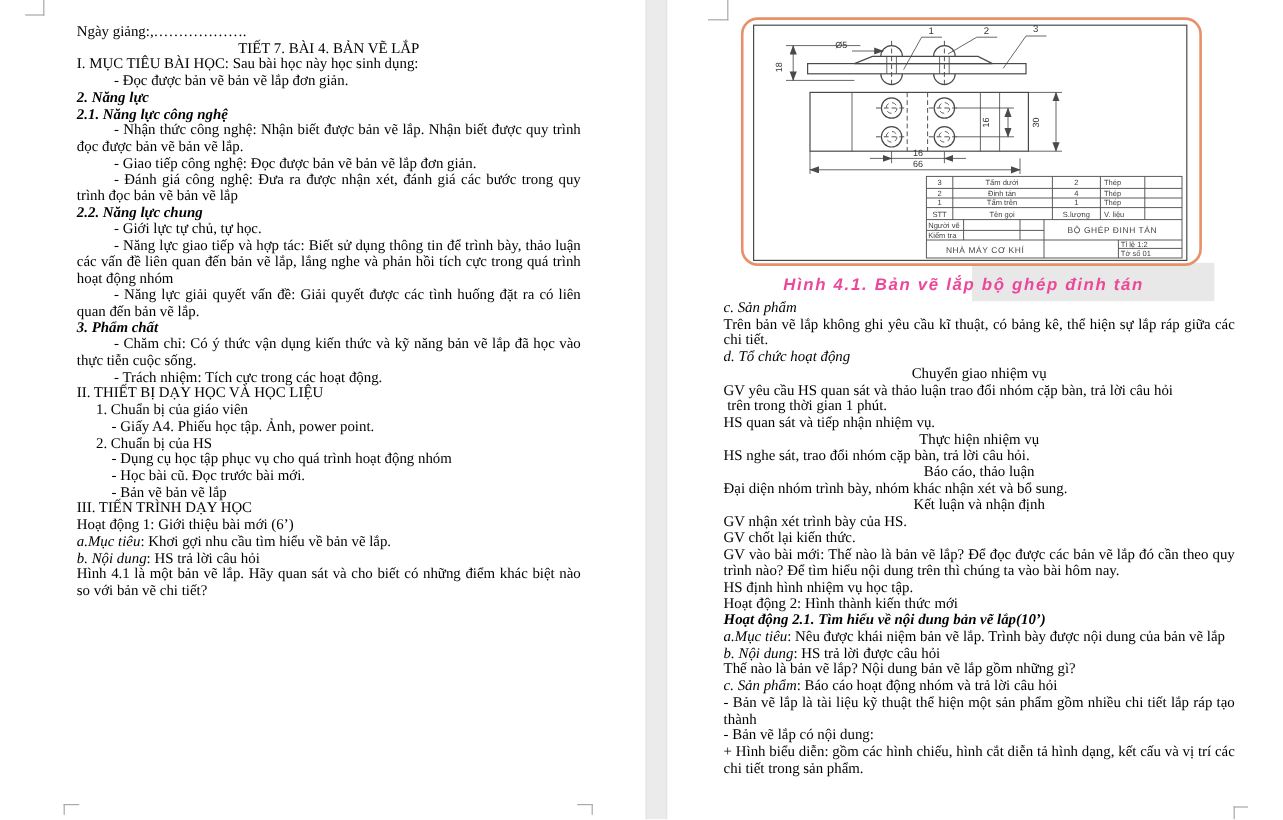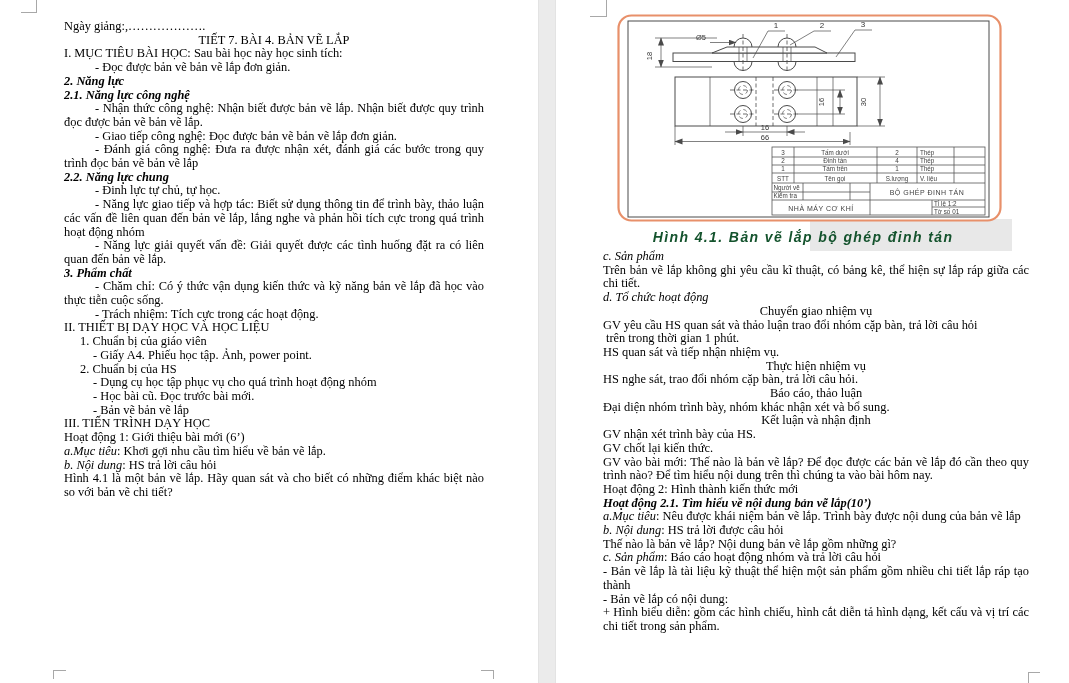--- a/index.html
+++ b/index.html
@@ -27,21 +27,21 @@
   .ti31{text-indent:31px;}
   .ti29{text-indent:29px;}
   .ti16{text-indent:16px;}
   .sp3{padding-left:3px;}
 
   
   .fig-gray{position:absolute;left:810px;top:219px;width:202px;height:32px;background:#e8e8e8;}
   #figure-svg{position:absolute;left:617px;top:14px;}
   .caption{position:absolute;left:603px;top:229px;width:400px;text-align:center;
            font-family:"Liberation Sans",sans-serif;font-weight:bold;font-style:italic;
-           font-size:14px;letter-spacing:1.4px;color:#14532d;}
+           font-size:14px;letter-spacing:1.4px;color:#ec4899;}
 
   
   .ln{stroke:#4a4a4a;stroke-width:1;fill:none;}
   .lnthin{stroke:#4a4a4a;stroke-width:0.7;fill:none;}
   .dash{stroke:#4a4a4a;stroke-width:0.8;fill:none;stroke-dasharray:4,2.5;}
   .fillw{fill:#ffffff;}
   .tb{stroke:#555;stroke-width:0.8;fill:none;}
   .dimtxt{font-family:"Liberation Sans",sans-serif;font-size:7.5px;fill:#333;}
   .lbltxt{font-family:"Liberation Sans",sans-serif;font-size:8px;fill:#333;}
   .tbtxt{font-family:"Liberation Sans",sans-serif;font-size:6.3px;fill:#3f3f3f;}
@@ -55,29 +55,29 @@
   <div class="gutter"></div>
   <div class="crop tl1"></div>
   <div class="crop tl2"></div>
   <div class="crop bl1"></div>
   <div class="crop br1"></div>
   <div class="crop br2"></div>
 
   <div class="col col-left">
     <p>Ngày giảng:,……………….</p>
     <p class="c b">TIẾT 7. BÀI 4. BẢN VẼ LẮP</p>
-    <p><span class="b">I. MỤC TIÊU BÀI HỌC:</span><span>  Sau bài học này học sinh tích:</span></p>
+    <p><span class="b">I. MỤC TIÊU BÀI HỌC:</span><span>  Sau bài học này học sinh dụng:</span></p>
     <p class="ti31">- Đọc được bản vẽ bản vẽ lắp đơn giản.</p>
     <p class="bi">2. Năng lực</p>
     <p class="bi">2.1. Năng lực công nghệ</p>
     <p class="ti31">- Nhận thức công nghệ: Nhận biết được bản vẽ lắp. Nhận biết được quy trình đọc được bản vẽ bản vẽ lắp.</p>
     <p class="ti31">- Giao tiếp công nghệ: Đọc được bản vẽ bản vẽ lắp đơn giản.</p>
     <p class="ti31">- Đánh giá công nghệ: Đưa ra được nhận xét, đánh giá các bước trong quy trình đọc bản vẽ bản vẽ lắp</p>
     <p class="bi">2.2. Năng lực chung</p>
-    <p class="ti31">- Đinh lực tự chủ, tự học.</p>
+    <p class="ti31">- Giới lực tự chủ, tự học.</p>
     <p class="ti31">- Năng lực giao tiếp và hợp tác: Biết sử dụng thông tin để trình bày, thảo luận các vấn đề liên quan đến bản vẽ lắp, lắng nghe và phản hồi tích cực trong quá trình hoạt động nhóm</p>
     <p class="ti31">- Năng lực giải quyết vấn đề: Giải quyết được các tình huống đặt ra có liên quan đến bản vẽ lắp.</p>
     <p class="bi">3. Phẩm chất</p>
     <p class="ti31">- Chăm chỉ: Có ý thức vận dụng kiến thức và kỹ năng bản vẽ lắp đã học vào thực tiễn cuộc sống.</p>
     <p class="ti31">- Trách nhiệm: Tích cực trong các hoạt động.</p>
     <p class="b">II. THIẾT BỊ DẠY HỌC VÀ HỌC LIỆU</p>
     <p class="b ti16">1. Chuẩn bị của giáo viên</p>
     <p class="ti29">- Giấy A4. Phiếu học tập. Ảnh, power point.</p>
     <p class="b ti16">2. Chuẩn bị của HS</p>
     <p class="ti29">- Dụng cụ học tập phục vụ cho quá trình hoạt động nhóm</p>
@@ -270,20 +270,21 @@
     <p class="sp3">trên trong thời gian 1 phút.</p>
     <p>HS quan sát và tiếp nhận nhiệm vụ.</p>
     <p class="c b">Thực hiện nhiệm vụ</p>
     <p>HS nghe sát, trao đổi nhóm cặp bàn, trả lời câu hỏi.</p>
     <p class="c b">Báo cáo, thảo luận</p>
     <p>Đại diện nhóm trình bày, nhóm khác nhận xét và bổ sung.</p>
     <p class="c b">Kết luận và nhận định</p>
     <p>GV nhận xét trình bày của HS.</p>
     <p>GV chốt lại kiến thức.</p>
     <p>GV vào bài mới: Thế nào là bản vẽ lắp? Để đọc được các bản vẽ lắp đó cần theo quy trình nào? Để tìm hiểu nội dung trên thì chúng ta vào bài hôm nay.</p>
+    <p>HS định hình nhiệm vụ học tập.</p>
     <p class="b">Hoạt động 2: Hình thành kiến thức mới</p>
     <p class="bi">Hoạt động 2.1. Tìm hiểu về nội dung bản vẽ lắp(10’)</p>
     <p><span class="i">a.Mục tiêu</span><span>: Nêu được khái niệm bản vẽ lắp. Trình bày được nội dung của bản vẽ lắp</span></p>
     <p><span class="i">b. Nội dung</span><span>: HS trả lời được câu hỏi</span></p>
     <p>Thế nào là bản vẽ lắp? Nội dung bản vẽ lắp gồm những gì?</p>
     <p><span class="i">c. Sản phẩm</span><span>: Báo cáo hoạt động nhóm và trả lời câu hỏi</span></p>
     <p>- Bản vẽ lắp là tài liệu kỹ thuật thể hiện một sản phẩm gồm nhiều chi tiết lắp ráp tạo thành</p>
     <p>- Bản vẽ lắp có nội dung:</p>
     <p>+ Hình biểu diễn: gồm các hình chiếu, hình cắt diễn tả hình dạng, kết cấu và vị trí các chi tiết trong sản phẩm.</p>
   </div>

